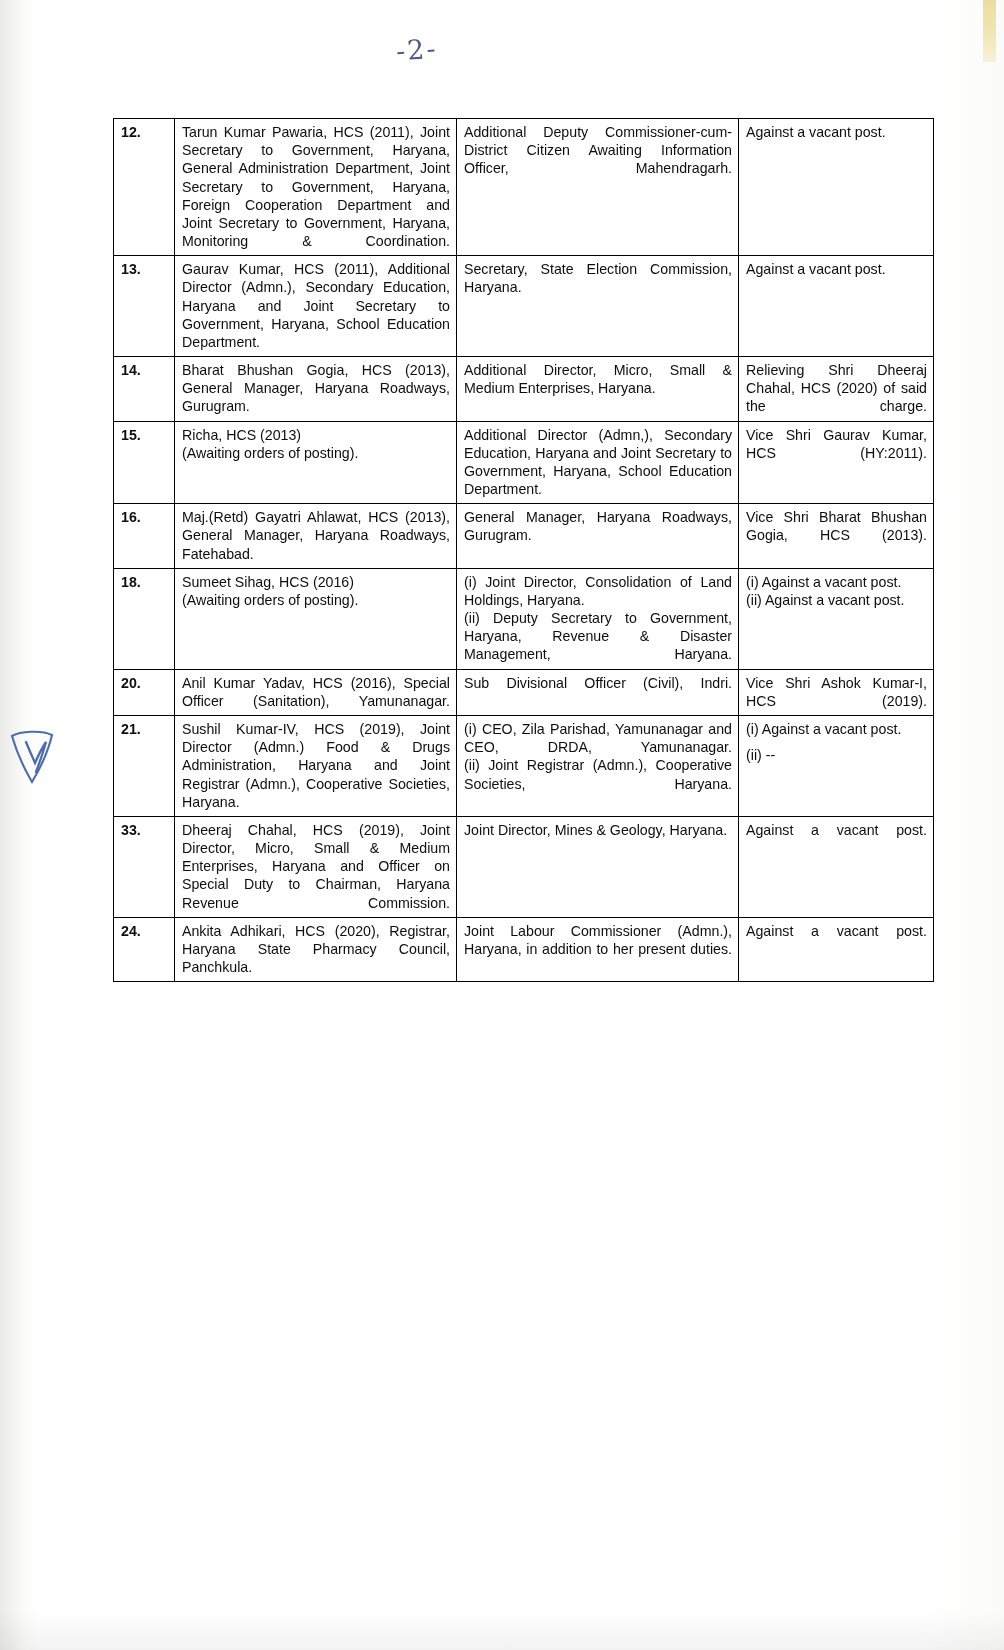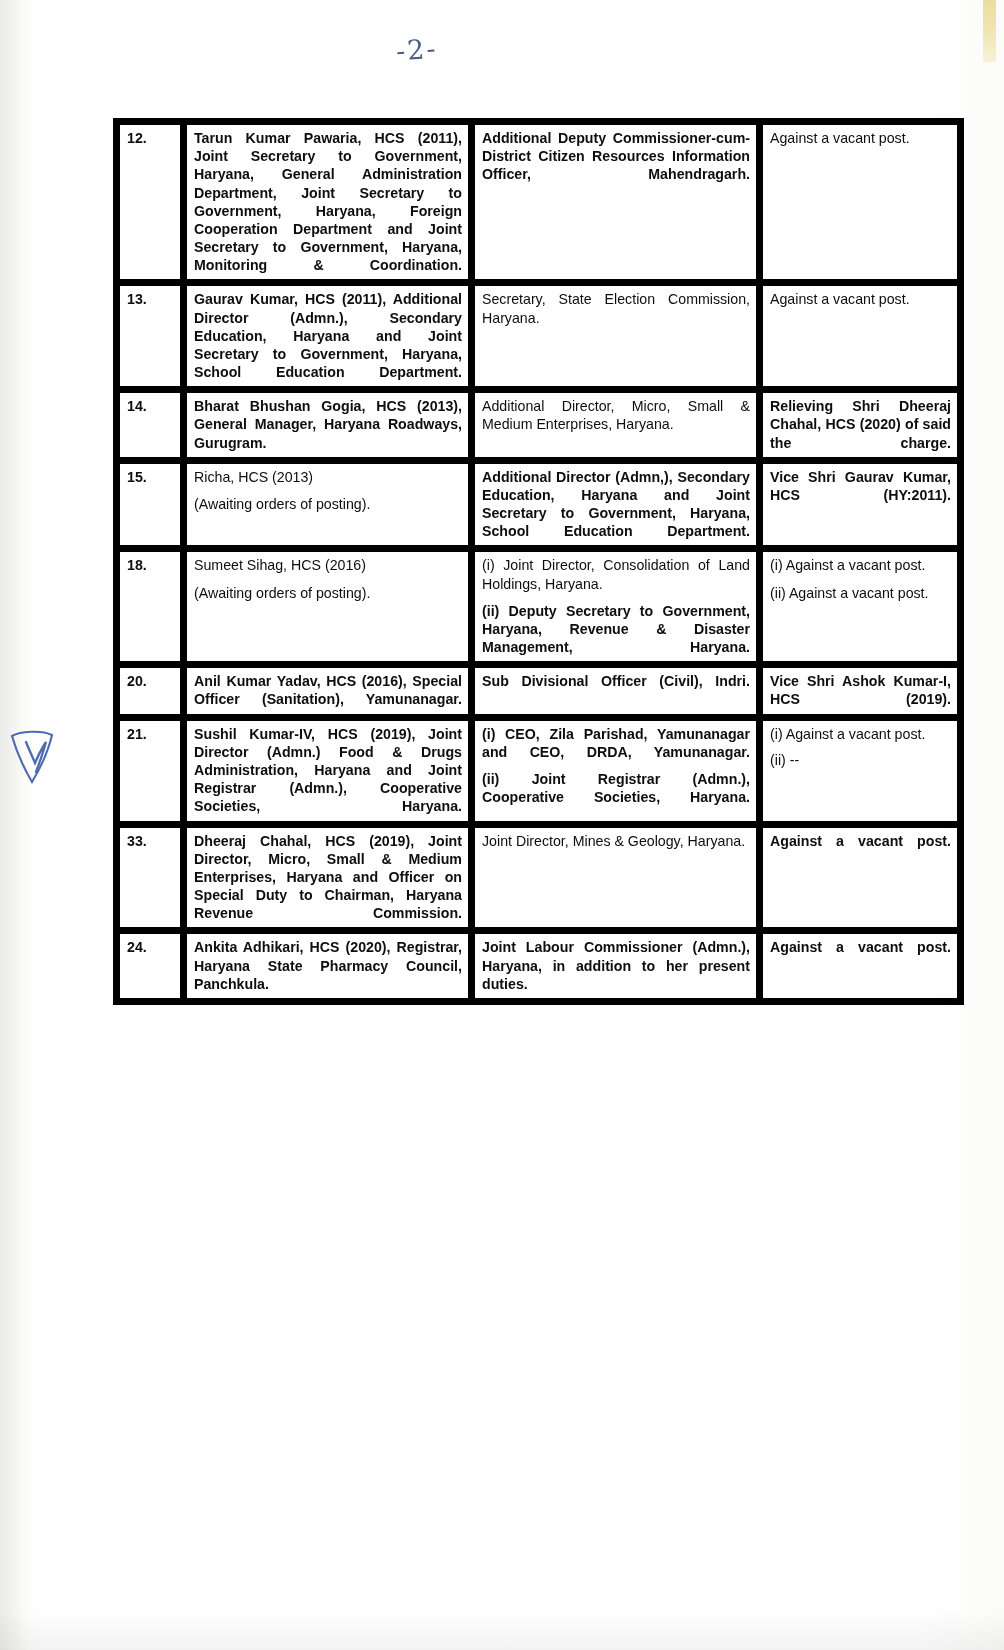--- a/index.html
+++ b/index.html
@@ -77,21 +77,21 @@
     left: 113px;
     top: 118px;
     width: 772px;
   }
   table.order-table {
     width: 100%;
     border-collapse: collapse;
     table-layout: fixed;
   }
   table.order-table td {
-    border: 7px solid #000000;
+    border: 1px solid #000000;
     vertical-align: top;
     padding: 4px 6px 5px 7px;
     font-size: 14.2px;
     line-height: 1.28;
     text-align: justify;
     text-justify: inter-word;
     -webkit-hyphens: none;
     hyphens: none;
     color: #101010;
   }
@@ -104,23 +104,23 @@
   }
   td.col-officer  { width: 268px; }
   td.col-posting  { width: 268px; }
   td.col-remarks  { width: 181px; }
 
   td p {
     margin: 0;
     text-align: justify;
     text-align-last: left;
   }
-  td p + p { margin-top: 9px; }
-  
-  td p.j-all { text-align-last: justify; font-weight: bold; }
+  td p + p { margin-top: 0; }
+  
+  td p.j-all { text-align-last: justify; }
   td p.plain { text-align: center; text-align-last: left; }
 
   
   .table-wrap { filter: contrast(1.02); }
 </style>
 </head>
 <body>
 
 <div class="page-scan"></div>
 <div class="binder-strip"></div>
@@ -139,21 +139,21 @@
 <div class="table-wrap">
   <table class="order-table">
     <tbody>
 
       <tr>
         <td class="col-sno">12.</td>
         <td class="col-officer">
           <p class="j-all">Tarun Kumar Pawaria, HCS (2011), Joint Secretary to Government, Haryana, General Administration Department, Joint Secretary to Government, Haryana, Foreign Cooperation Department and Joint Secretary to Government, Haryana, Monitoring &amp; Coordination.</p>
         </td>
         <td class="col-posting">
-          <p class="j-all">Additional Deputy Commissioner-cum-District Citizen Resources Information Officer, Mahendragarh.</p>
+          <p class="j-all">Additional Deputy Commissioner-cum-District Citizen Awaiting Information Officer, Mahendragarh.</p>
         </td>
         <td class="col-remarks">
           <p>Against a vacant post.</p>
         </td>
       </tr>
 
       <tr>
         <td class="col-sno">13.</td>
         <td class="col-officer">
           <p class="j-all">Gaurav Kumar, HCS (2011), Additional Director (Admn.), Secondary Education, Haryana and Joint Secretary to Government, Haryana, School Education Department.</p>
@@ -186,20 +186,32 @@
           <p class="plain">(Awaiting orders of posting).</p>
         </td>
         <td class="col-posting">
           <p class="j-all">Additional Director (Admn,), Secondary Education, Haryana and Joint Secretary to Government, Haryana, School Education Department.</p>
         </td>
         <td class="col-remarks">
           <p class="j-all">Vice Shri Gaurav Kumar, HCS (HY:2011).</p>
         </td>
       </tr>
 
+      <tr>
+        <td class="col-sno">16.</td>
+        <td class="col-officer">
+          <p class="j-all">Maj.(Retd) Gayatri Ahlawat, HCS (2013), General Manager, Haryana Roadways, Fatehabad.</p>
+        </td>
+        <td class="col-posting">
+          <p>General Manager, Haryana Roadways, Gurugram.</p>
+        </td>
+        <td class="col-remarks">
+          <p class="j-all">Vice Shri Bharat Bhushan Gogia, HCS (2013).</p>
+        </td>
+      </tr>
 
 
       <tr>
         <td class="col-sno">18.</td>
         <td class="col-officer">
           <p class="plain">Sumeet Sihag, HCS (2016)</p>
           <p class="plain">(Awaiting orders of posting).</p>
         </td>
         <td class="col-posting">
           <p>(i) Joint Director, Consolidation of Land Holdings, Haryana.</p>

